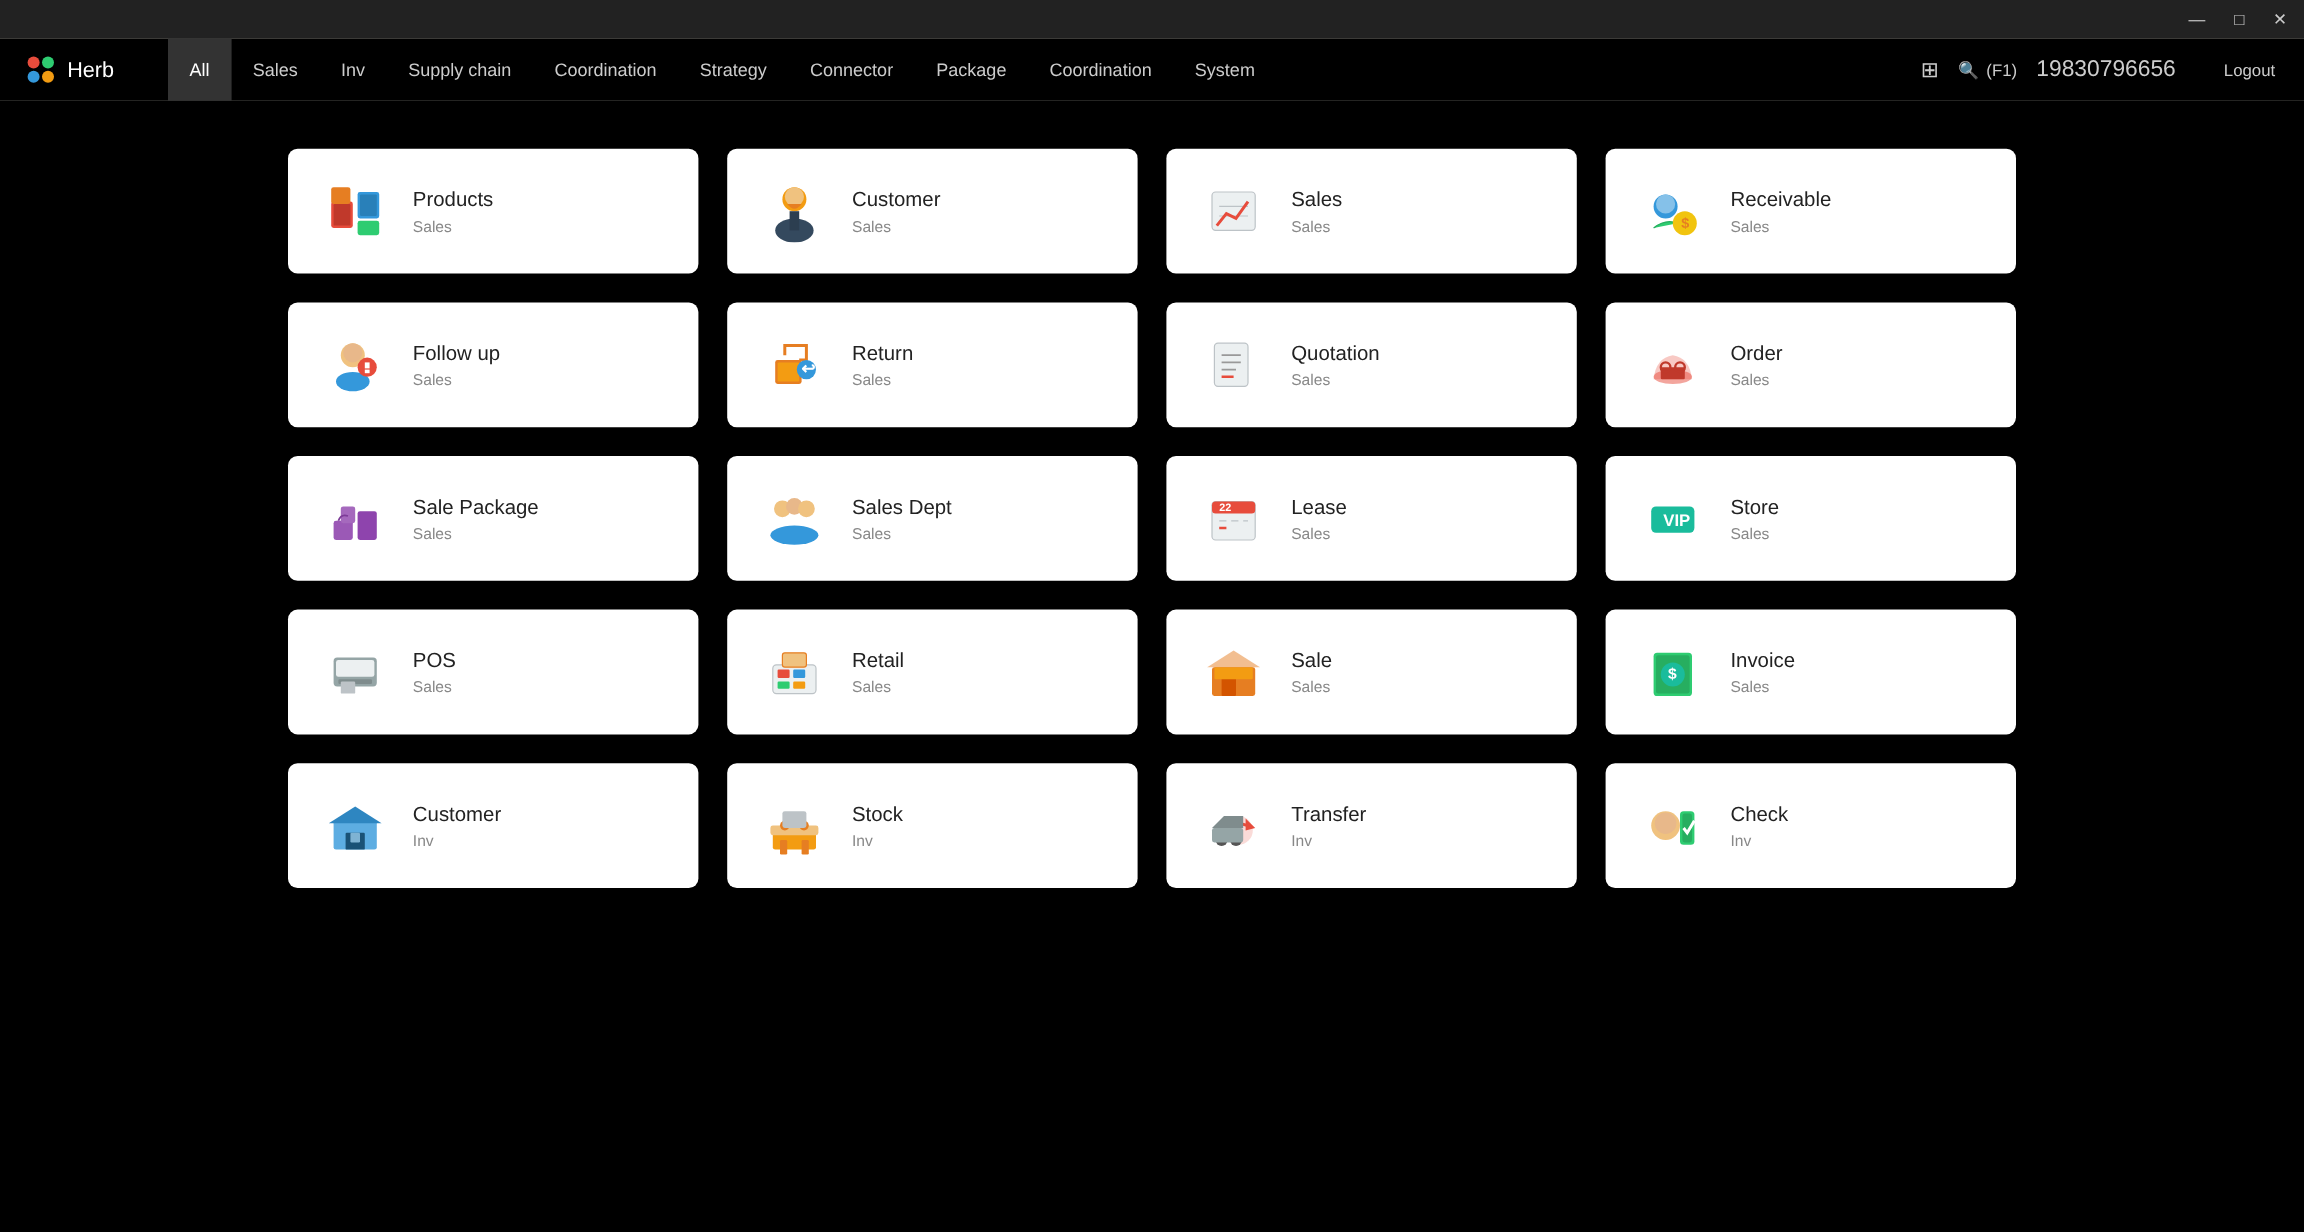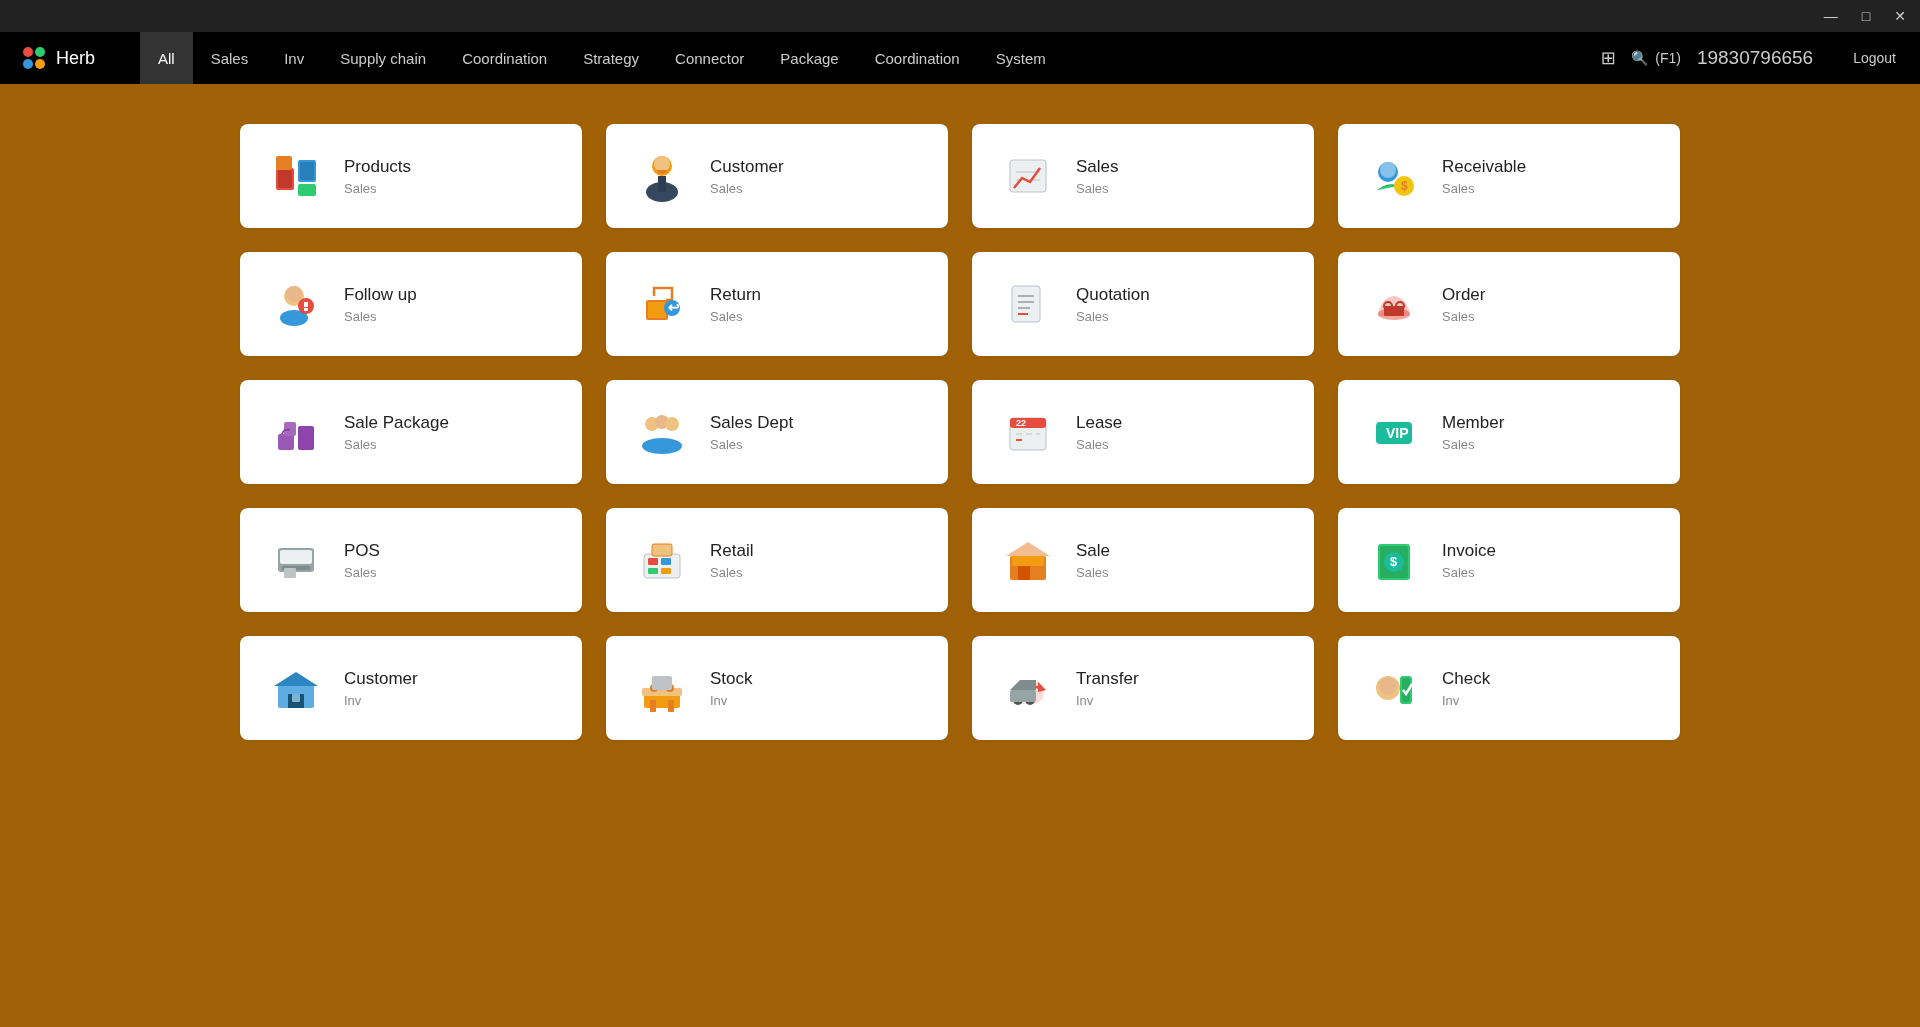--- a/index.html
+++ b/index.html
@@ -97,21 +97,21 @@
     .nav-logout {
       font-size: 14px;
       color: #ccc;
       cursor: pointer;
       margin-left: 24px;
     }
 
     
     .main-content {
       padding: 40px 240px;
-      background: #a16207;
+      background: #000000;
       min-height: calc(1027px - 84px);
     }
 
     
     .card-grid {
       display: grid;
       grid-template-columns: repeat(4, 1fr);
       gap: 24px;
       max-width: 1440px;
       margin: 0 auto;
@@ -369,21 +369,21 @@
     </div>
   </div>
       <div class="card">
     <div class="card-icon">
       <svg viewBox="0 0 52 52" class="icon-svg">
             <rect x="8" y="16" width="36" height="22" rx="4" fill="#1abc9c"></rect>
             <text x="18" y="32" font-size="14" fill="white" font-weight="bold">VIP</text>
           </svg>
     </div>
     <div class="card-text">
-      <div class="card-title">Member</div>
+      <div class="card-title">Store</div>
       <div class="card-category">Sales</div>
     </div>
   </div>
       <div class="card">
     <div class="card-icon">
       <svg viewBox="0 0 52 52" class="icon-svg">
             <rect x="8" y="14" width="36" height="24" rx="3" fill="#95a5a6"></rect>
             <rect x="10" y="16" width="32" height="14" rx="2" fill="#ecf0f1"></rect>
             <rect x="12" y="32" width="28" height="4" rx="1" fill="#7f8c8d"></rect>
             <rect x="14" y="34" width="12" height="10" rx="1" fill="#bdc3c7"></rect>

